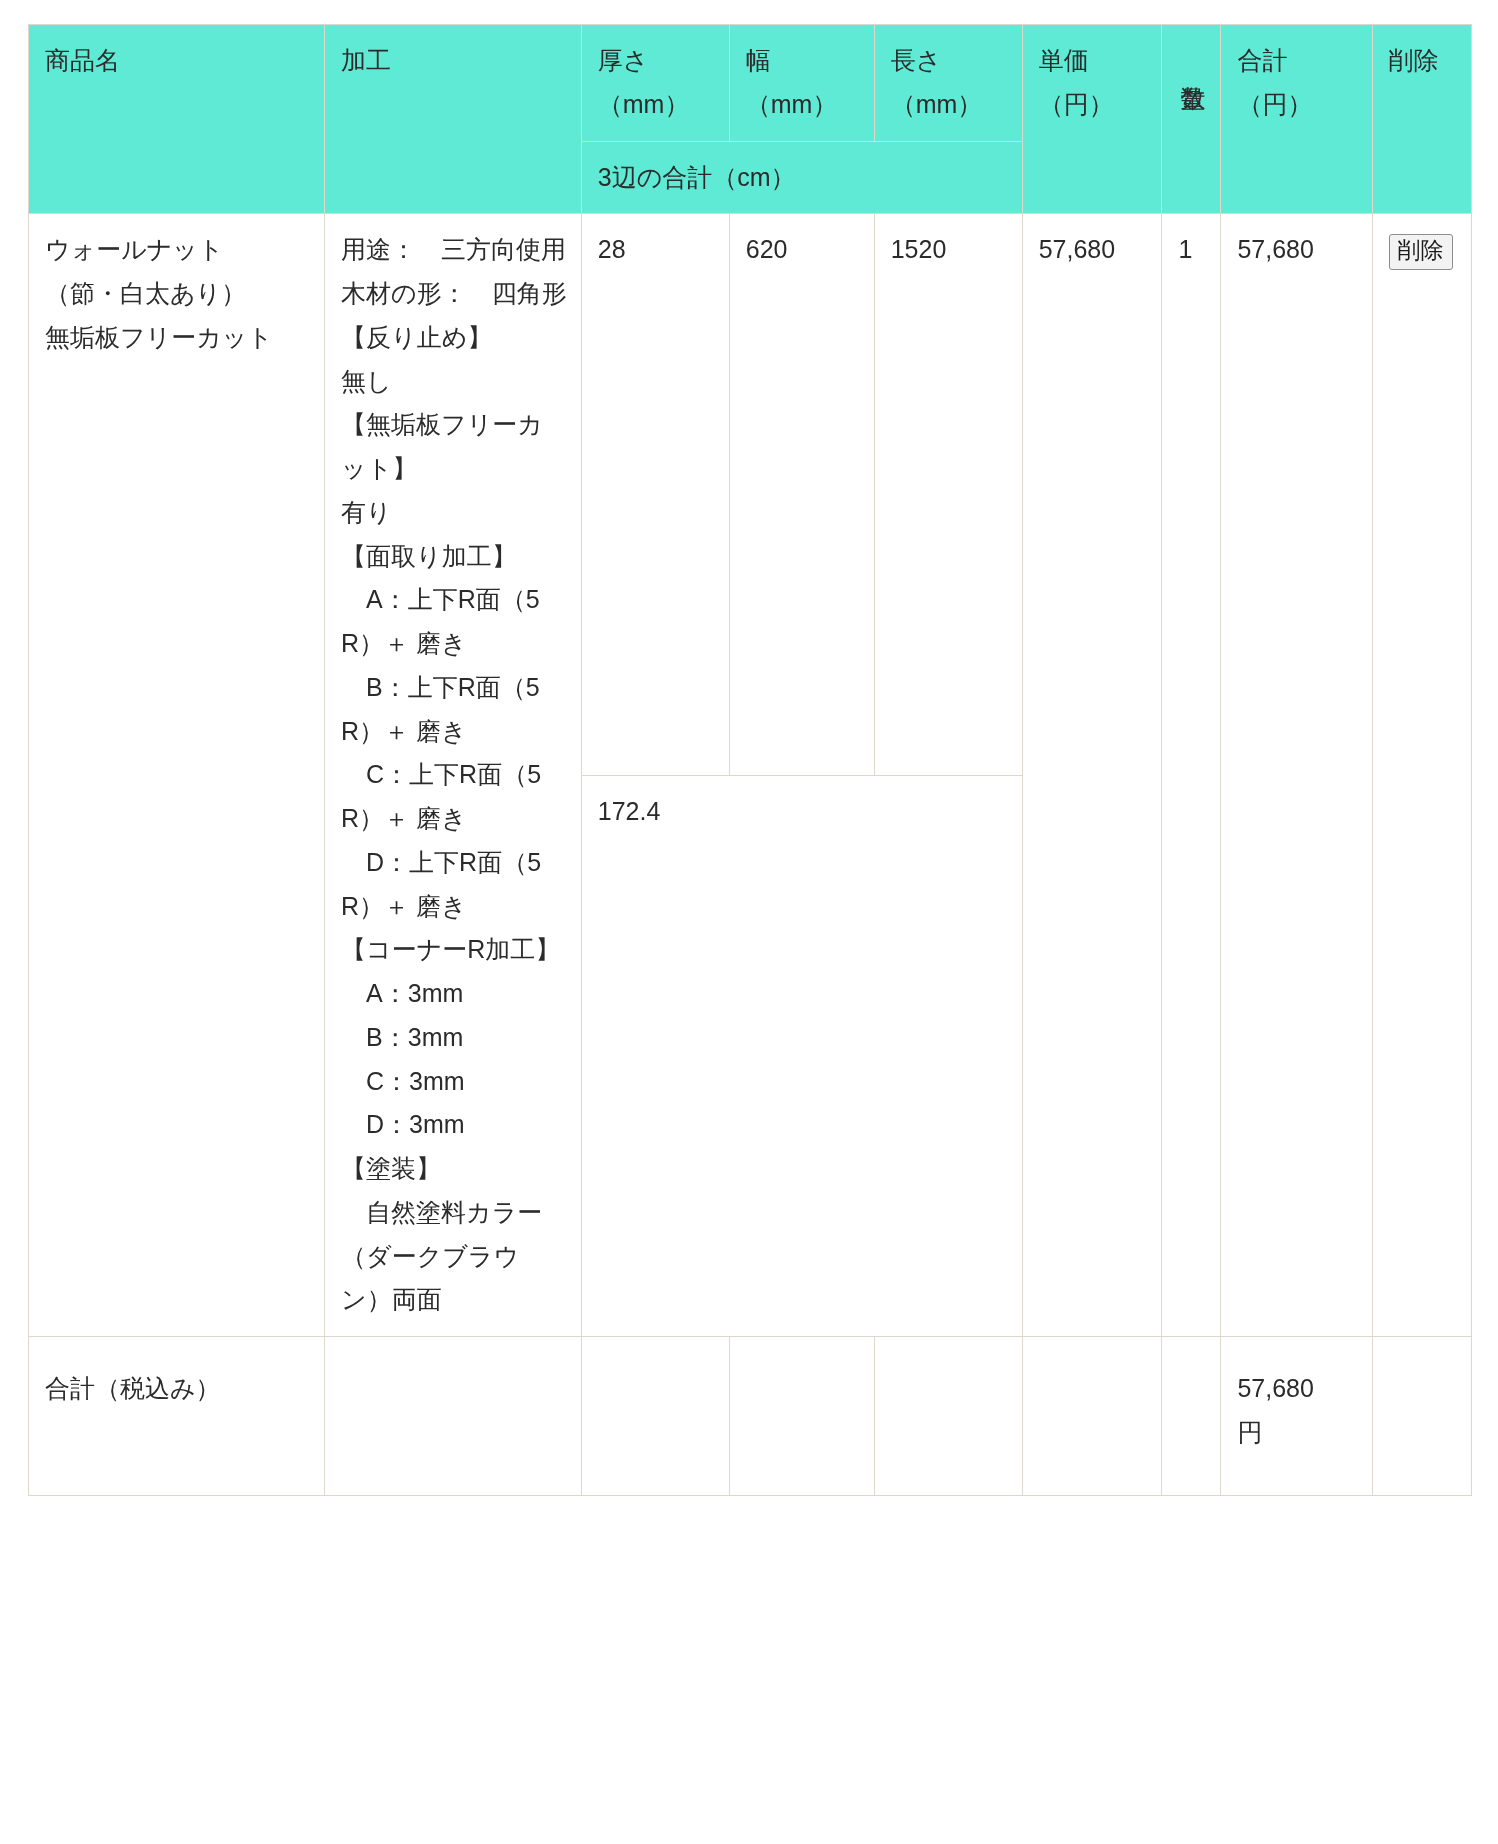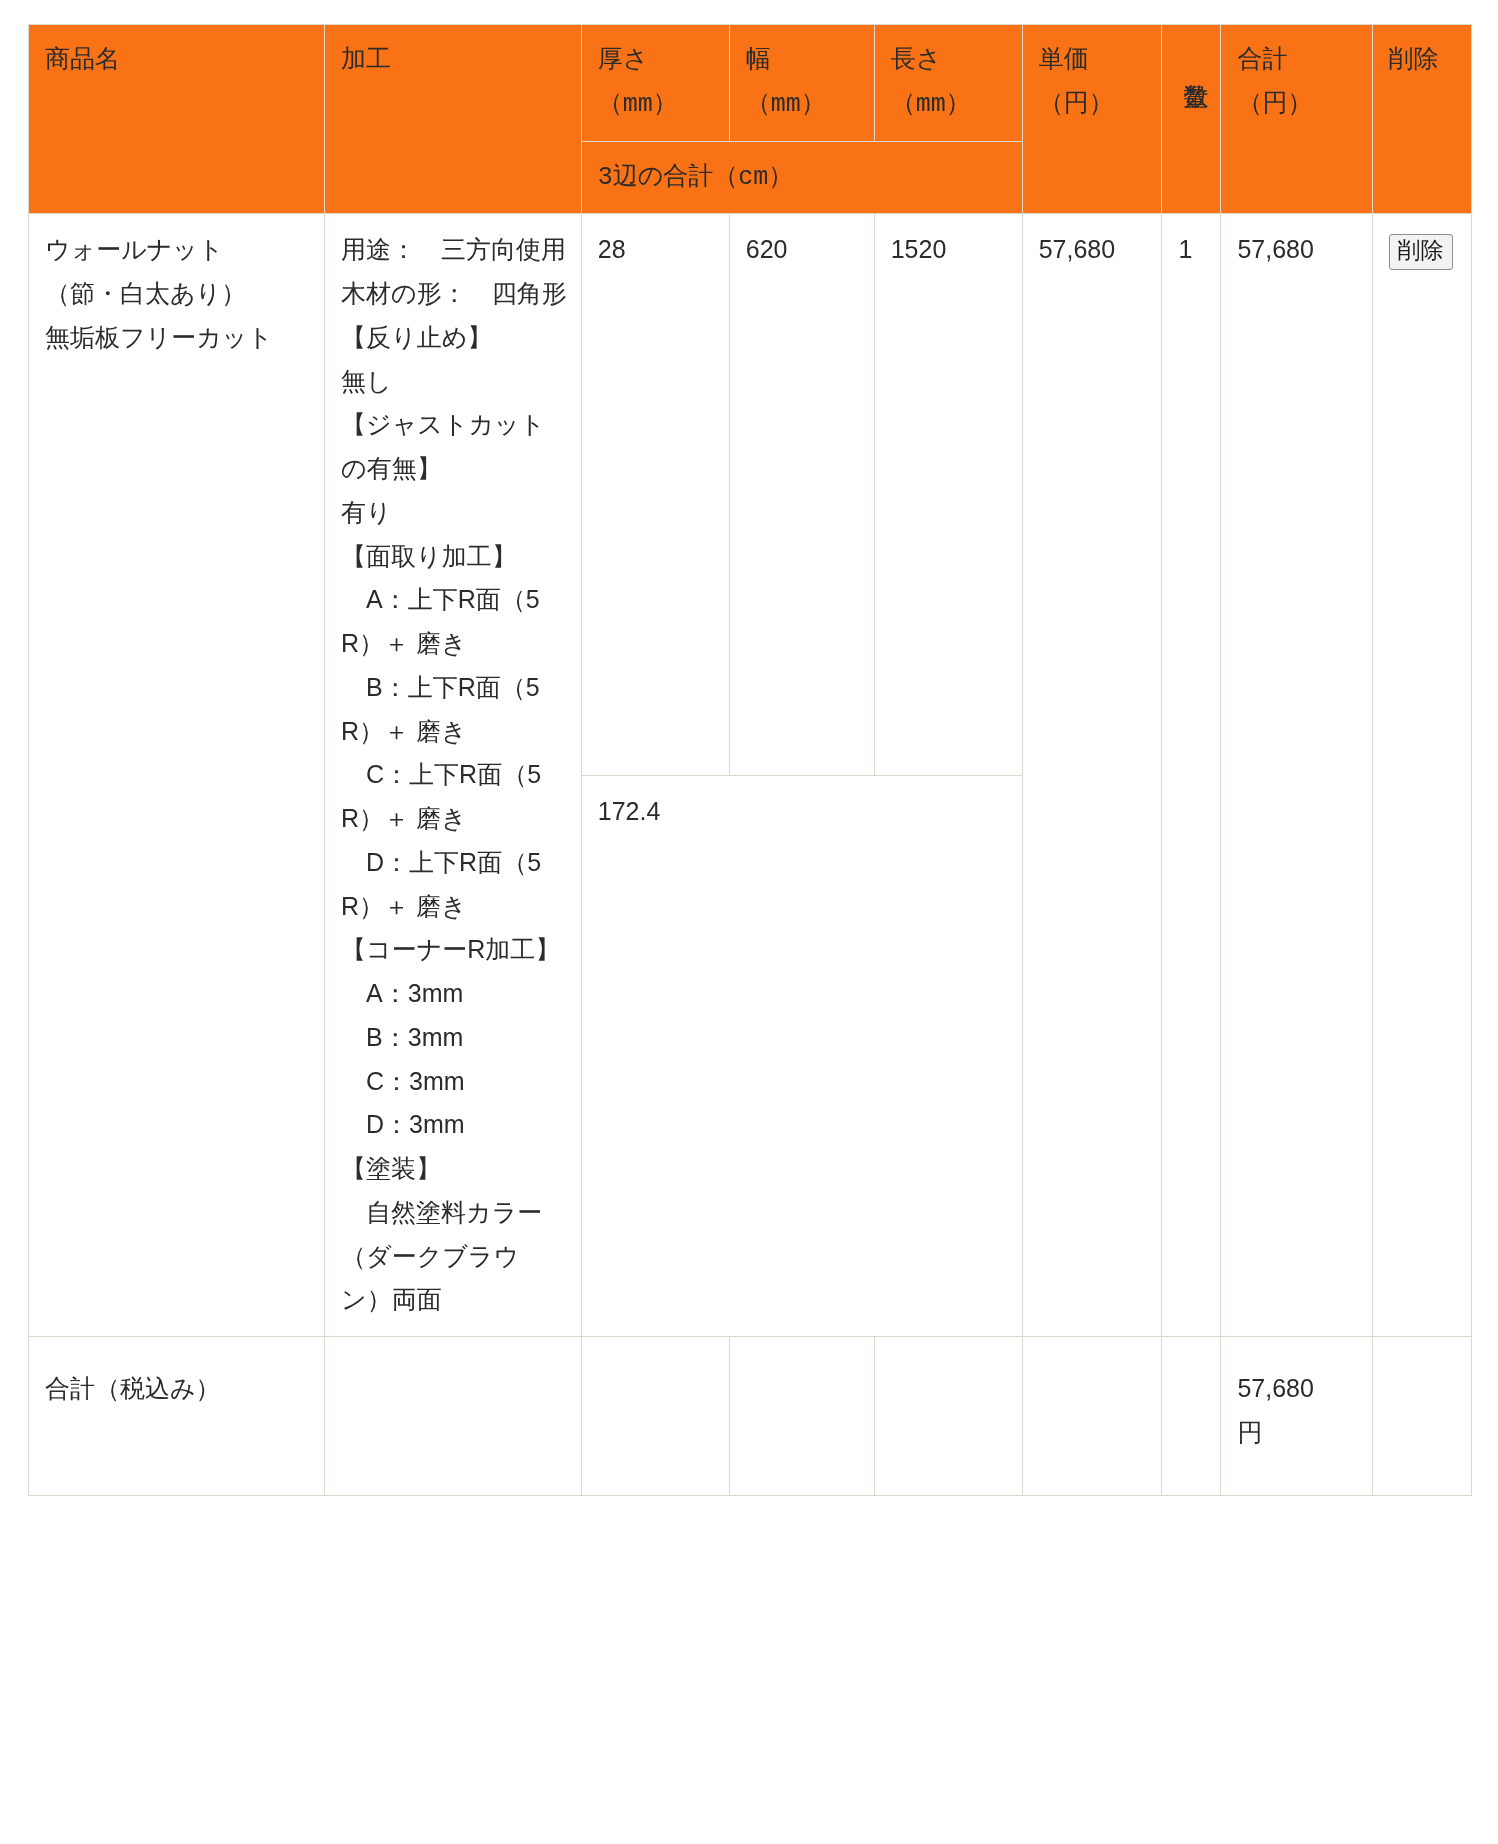--- a/index.html
+++ b/index.html
@@ -28,23 +28,22 @@
   table.cart td {
     border: 1px solid #ddd8cc;
     vertical-align: top;
     padding: 14px 14px 14px 16px;
     font-weight: normal;
     text-align: left;
     color: #2b2b2b;
     word-break: break-all;
   }
   thead th {
-    background: #f97316;
+    background: #5eead4;
     vertical-align: top;
-    font-family: Liberation Mono, monospace;
   }
   .col-name   { width: 286px; }
   .col-proc   { width: 248px; }
   .col-thick  { width: 143px; }
   .col-width  { width: 140px; }
   .col-length { width: 143px; }
   .col-price  { width: 135px; }
   .col-qty    { width: 57px; }
   .col-total  { width: 146px; }
   .col-del    { width: 96px; }
@@ -135,21 +134,21 @@
     </thead>
     <tbody>
       <tr>
         <td rowspan="2"><span class="name-text">ウォールナット
 （節・白太あり）
 無垢板フリーカット</span></td>
         <td rowspan="2"><span class="proc-text">用途：　三方向使用
 木材の形：　四角形
 【反り止め】
 無し
-【ジャストカットの有無】
+【無垢板フリーカット】
 有り
 【面取り加工】
 　A：上下R面（5R）＋ 磨き
 　B：上下R面（5R）＋ 磨き
 　C：上下R面（5R）＋ 磨き
 　D：上下R面（5R）＋ 磨き
 【コーナーR加工】
 　A：3mm
 　B：3mm
 　C：3mm

